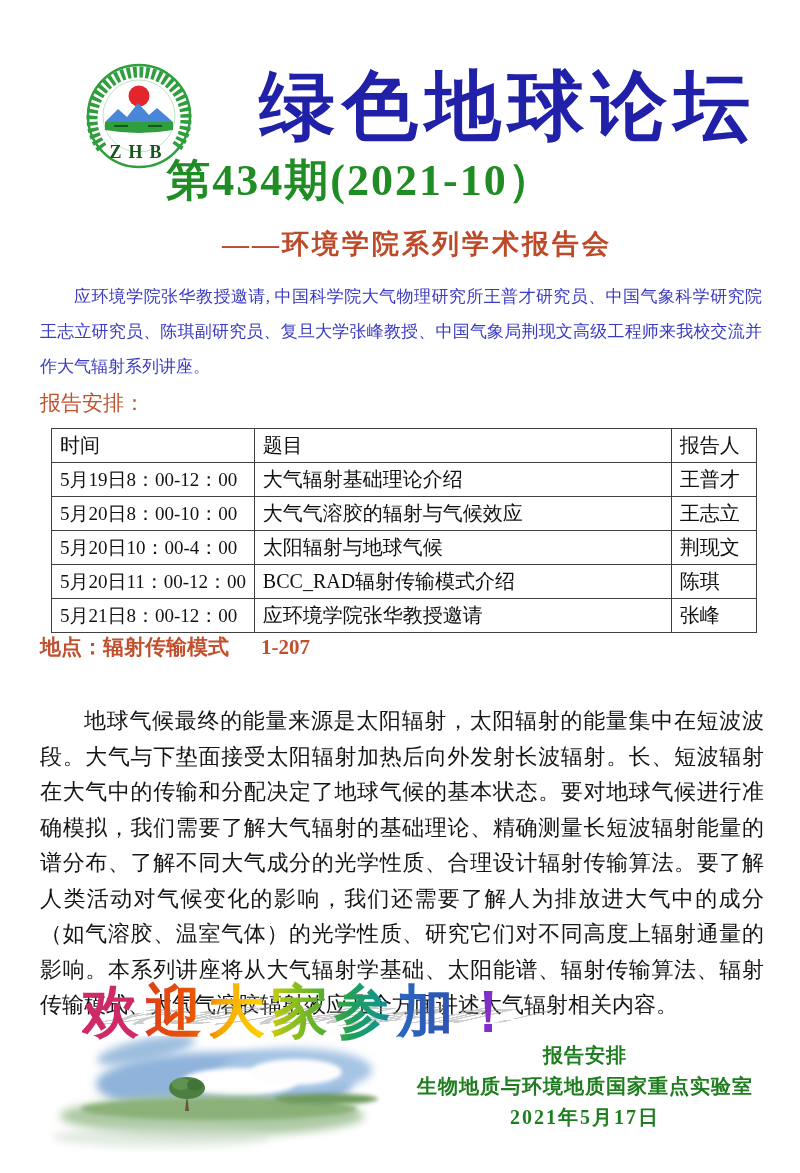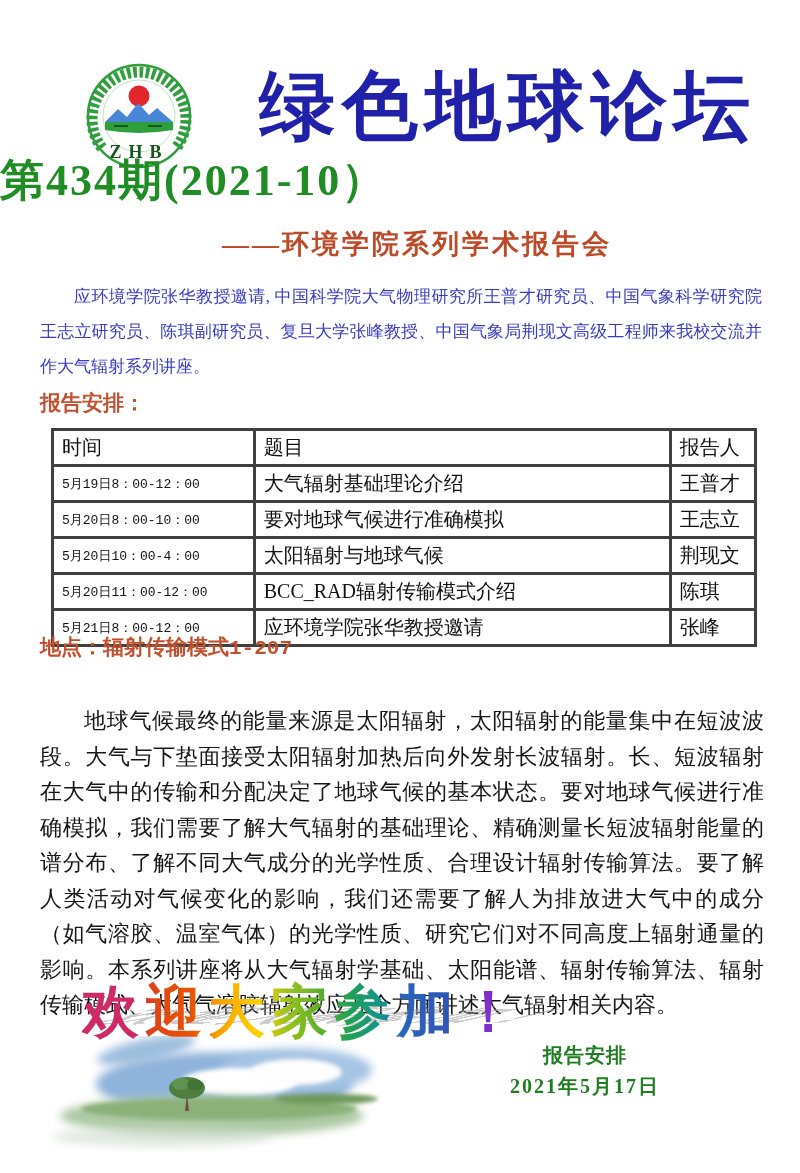--- a/index.html
+++ b/index.html
@@ -10,52 +10,52 @@
     font-family:"Liberation Serif","DejaVu Serif",serif;
   }
   
   .logo { position:absolute; left:84px; top:56px; width:110px; height:124px; }
   .forum-title {
     position:absolute; left:197px; top:58px; width:560px;
     font-size:76px; font-weight:bold; letter-spacing:7px; line-height:96px;
     color:#2020a8; white-space:nowrap;text-align:right;
   }
   .issue-number {
-    position:absolute; left:0; top:151px; width:720px; text-align:left;
+    position:absolute; left:0; top:151px; width:720px; text-align:center;
     font-size:44px; font-weight:bold; color:#1f8c24; letter-spacing:2px;
   }
   .series-subtitle {
     position:absolute; left:0; top:226px; width:800px; text-align:center;
     padding-left:34px; font-size:27px; font-weight:bold; color:#bc4a28;
     letter-spacing:3px;
   }
   
   .intro-paragraph {
     position:absolute; left:40px; top:279px; width:722px;
     font-size:17px; line-height:35px; color:#3a3ac2;
     text-indent:2em; text-align:justify;
   }
-  .orange-label { font-weight:bold; color:#c1502e; font-size:21px; position:absolute; left:40px; }
+  .orange-label { font-weight:normal; color:#c1502e; font-size:21px; position:absolute; left:40px; }
   .schedule-label { top:389px; }
   
   .schedule-table {
     position:absolute; left:51px; top:428px; width:706px;
     border-collapse:collapse; font-size:20px; color:#111;
   }
   .schedule-table th, .schedule-table td {
-    border:3px solid #404040; font-weight:normal; text-align:left;
+    border:1px solid #404040; font-weight:normal; text-align:left;
     padding:3px 4px 3px 8px; height:32px; vertical-align:middle;
   }
   .col-time  { width:217px; }
   .col-topic { width:446px; }
   .col-speaker { width:90px; }
-  .time-cell { font-family:Liberation Mono, monospace; font-size:13px; }
+  .time-cell { font-family:Liberation Serif, serif; font-size:19px; }
   
   .location-line { position:absolute; left:40px; top:633px; font-size:21px; font-weight:bold; color:#c1502e; }
-  .location-number { font-family:Liberation Mono, monospace; }
+  .location-number { font-family:Liberation Serif, serif;margin-left:32px; }
   .brief-label { top:672px; }
   .brief-paragraph {
     position:absolute; left:40px; top:703px; width:724px;
     font-size:22px; line-height:35.5px; color:#151515;
     text-indent:2em; text-align:justify;
   }
   
   .welcome-wordart {
     position:absolute; left:82px; top:974px; z-index:2;
     font-size:57px; font-weight:bold; letter-spacing:6px; white-space:nowrap;
@@ -117,21 +117,21 @@
       </tr>
     </thead>
     <tbody>
       <tr>
         <td class="time-cell">5月19日8：00-12：00</td>
         <td>大气辐射基础理论介绍</td>
         <td>王普才</td>
       </tr>
       <tr>
         <td class="time-cell">5月20日8：00-10：00</td>
-        <td>要对地球气候进行准确模拟</td>
+        <td>大气气溶胶的辐射与气候效应</td>
         <td>王志立</td>
       </tr>
       <tr>
         <td class="time-cell">5月20日10：00-4：00</td>
         <td>太阳辐射与地球气候</td>
         <td>荆现文</td>
       </tr>
       <tr>
         <td class="time-cell">5月20日11：00-12：00</td>
         <td>BCC_RAD辐射传输模式介绍</td>
@@ -175,16 +175,17 @@
     <g>
       <path d="M151 75 L153 58 L155 75 Z" fill="#6b5340"></path>
       <ellipse cx="153" cy="52" rx="18" ry="11" fill="#4e7f41"></ellipse>
       <ellipse cx="147" cy="48" rx="9" ry="6" fill="#5f9350"></ellipse>
       <ellipse cx="161" cy="49" rx="8" ry="5.5" fill="#447339"></ellipse>
     </g>
   </svg>
 
   <div class="footer-block">
     <div>报告安排</div>
+    <div>生物地质与环境地质国家重点实验室</div>
     <div class="footer-date">2021年5月17日</div>
   </div>
 
 </div>
 
 </body></html>

